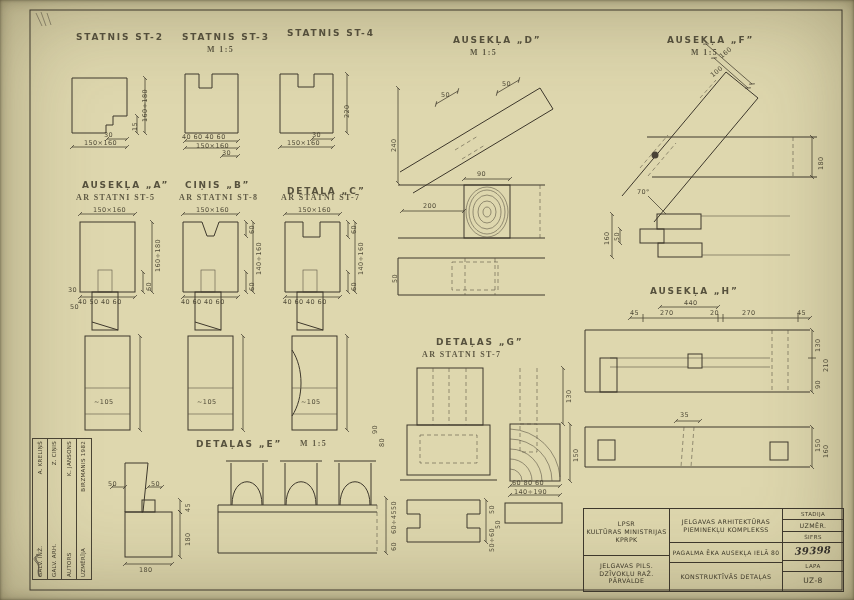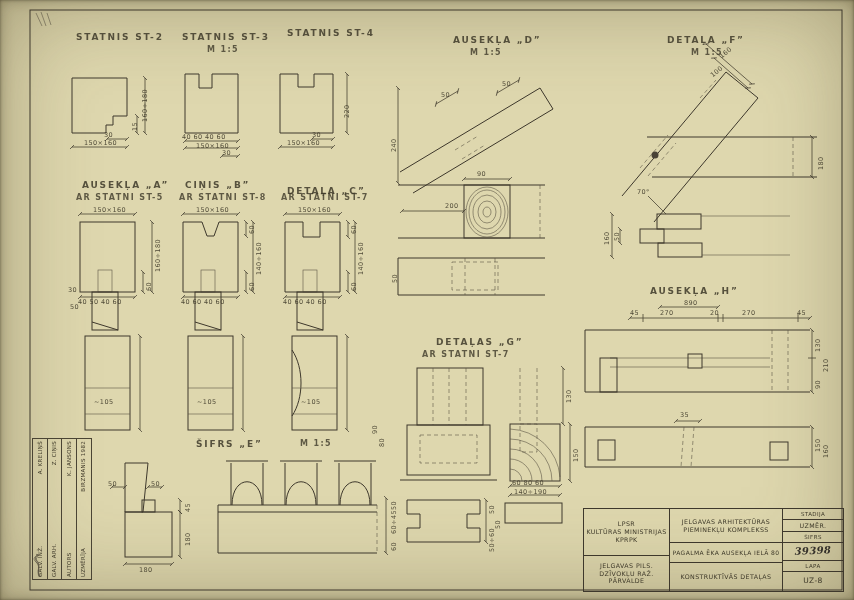--- a/index.html
+++ b/index.html
@@ -7,21 +7,21 @@
     background:#ded7ae;
     box-shadow:inset 0 0 95px rgba(74,64,34,.40),inset 0 0 14px rgba(55,46,20,.35),inset 0 0 3px rgba(25,22,12,.55);
     font-family:"DejaVu Sans",sans-serif;color:#45402f;}
   svg{position:absolute;left:0;top:0;}
   .ln{stroke:#3e382c;stroke-width:1;fill:none;}
   .thin{stroke:#5c5545;stroke-width:.6;fill:none;}
   .dl{stroke:#4a4434;stroke-width:.8;fill:none;}
   .dash{stroke-dasharray:4 3;}
   .lbl{position:absolute;white-space:nowrap;color:#3f3a2a;}
   .h{font-size:9px;letter-spacing:1.8px;font-weight:bold;opacity:.85;}
-  .hs{font-size:8px;letter-spacing:1.4px;font-weight:bold;opacity:.8;}
+  .hs{font-size:8px;letter-spacing:1.4px;font-weight:bold;opacity:.8;font-family:Liberation Serif, serif;}
   .dim{font-size:6.5px;letter-spacing:.4px;opacity:.9;}
   .v{transform:rotate(-90deg);transform-origin:0 0;}
   .r45{transform:rotate(-40deg);transform-origin:0 0;}
   
   .tblock{position:absolute;left:583px;top:508px;width:259px;height:82px;
     border:1.2px solid #3e382c;display:flex;font-size:6.3px;letter-spacing:.4px;
     text-align:center;line-height:1.25;color:#3d3828;}
   .tblock .cell{border-right:1px solid #3e382c;display:flex;flex-direction:column;}
   .tblock .c1{width:85px;}.tblock .c2{width:112px;}.tblock .c3{width:60px;border-right:none;}
   .tblock .r{border-bottom:1px solid #3e382c;display:flex;flex-direction:column;justify-content:center;flex:0 0 auto;}
@@ -281,32 +281,32 @@
     <line class="dl" x1="386" y1="498" x2="386" y2="553" marker-start="url(#tk)" marker-end="url(#tk)"></line>
   </g>
 </svg>
 
 <div class="lbl h" style="left:76px;top:32px">STATNIS ST-2</div>
 <div class="lbl h" style="left:182px;top:32px">STATNIS ST-3</div>
 <div class="lbl hs" style="left:207px;top:45px">M 1:5</div>
 <div class="lbl h" style="left:287px;top:28px">STATNIS ST-4</div>
 <div class="lbl h" style="left:453px;top:35px">AUSEKĻA „D”</div>
 <div class="lbl hs" style="left:470px;top:48px">M 1:5</div>
-<div class="lbl h" style="left:667px;top:35px">DETAĻA „F”</div>
+<div class="lbl h" style="left:667px;top:35px">AUSEKĻA „F”</div>
 <div class="lbl hs" style="left:691px;top:48px">M 1:5</div>
 <div class="lbl h" style="left:82px;top:180px">AUSEKĻA „A”</div>
 <div class="lbl hs" style="left:76px;top:193px">AR STATNI ST-5</div>
 <div class="lbl h" style="left:185px;top:180px">CIŅIS „B”</div>
 <div class="lbl hs" style="left:179px;top:193px">AR STATNI ST-8</div>
 <div class="lbl h" style="left:287px;top:186px">DETAĻA „C”</div>
 <div class="lbl hs" style="left:281px;top:193px">AR STATNI ST-7</div>
 <div class="lbl h" style="left:650px;top:286px">AUSEKĻA „H”</div>
 <div class="lbl h" style="left:436px;top:337px">DETAĻAS „G”</div>
 <div class="lbl hs" style="left:422px;top:350px">AR STATNI ST-7</div>
-<div class="lbl h" style="left:196px;top:439px">ŠIFRS „E”</div>
+<div class="lbl h" style="left:196px;top:439px">DETAĻAS „E”</div>
 <div class="lbl hs" style="left:300px;top:439px">M 1:5</div>
 
 <div class="lbl dim" style="left:104px;top:131px">30</div>
 <div class="lbl dim" style="left:84px;top:139px">150×160</div>
 <div class="lbl dim v" style="left:131px;top:131px">15</div>
 <div class="lbl dim v" style="left:141px;top:122px">160÷180</div>
 <div class="lbl dim" style="left:182px;top:133px">40 60 40 60</div>
 <div class="lbl dim" style="left:196px;top:142px">150×160</div>
 <div class="lbl dim" style="left:222px;top:149px">30</div>
 <div class="lbl dim" style="left:312px;top:131px">30</div>
@@ -331,31 +331,31 @@
 <div class="lbl dim" style="left:283px;top:298px">40 60 40 60</div>
 
 <div class="lbl dim" style="left:94px;top:398px">~105</div>
 <div class="lbl dim" style="left:197px;top:398px">~105</div>
 <div class="lbl dim" style="left:301px;top:398px">~105</div>
 
 <div class="lbl dim" style="left:441px;top:91px">50</div>
 <div class="lbl dim" style="left:502px;top:80px">50</div>
 <div class="lbl dim v" style="left:390px;top:152px">240</div>
 <div class="lbl dim" style="left:477px;top:170px">90</div>
-<div class="lbl dim" style="left:445px;top:202px">200</div>
+<div class="lbl dim" style="left:423px;top:202px">200</div>
 <div class="lbl dim v" style="left:391px;top:283px">50</div>
 
 <div class="lbl dim r45" style="left:718px;top:54px">160</div>
 <div class="lbl dim r45" style="left:709px;top:73px">100</div>
 <div class="lbl dim v" style="left:817px;top:170px">180</div>
 <div class="lbl dim" style="left:637px;top:188px">70°</div>
 <div class="lbl dim v" style="left:603px;top:245px">160</div>
 <div class="lbl dim v" style="left:613px;top:241px">50</div>
 
-<div class="lbl dim" style="left:684px;top:299px">890</div>
+<div class="lbl dim" style="left:684px;top:299px">440</div>
 <div class="lbl dim" style="left:630px;top:309px">45</div>
 <div class="lbl dim" style="left:660px;top:309px">270</div>
 <div class="lbl dim" style="left:710px;top:309px">20</div>
 <div class="lbl dim" style="left:742px;top:309px">270</div>
 <div class="lbl dim" style="left:797px;top:309px">45</div>
 <div class="lbl dim v" style="left:814px;top:352px">130</div>
 <div class="lbl dim v" style="left:822px;top:372px">210</div>
 <div class="lbl dim v" style="left:814px;top:389px">90</div>
 <div class="lbl dim" style="left:680px;top:411px">35</div>
 <div class="lbl dim v" style="left:814px;top:452px">150</div>

